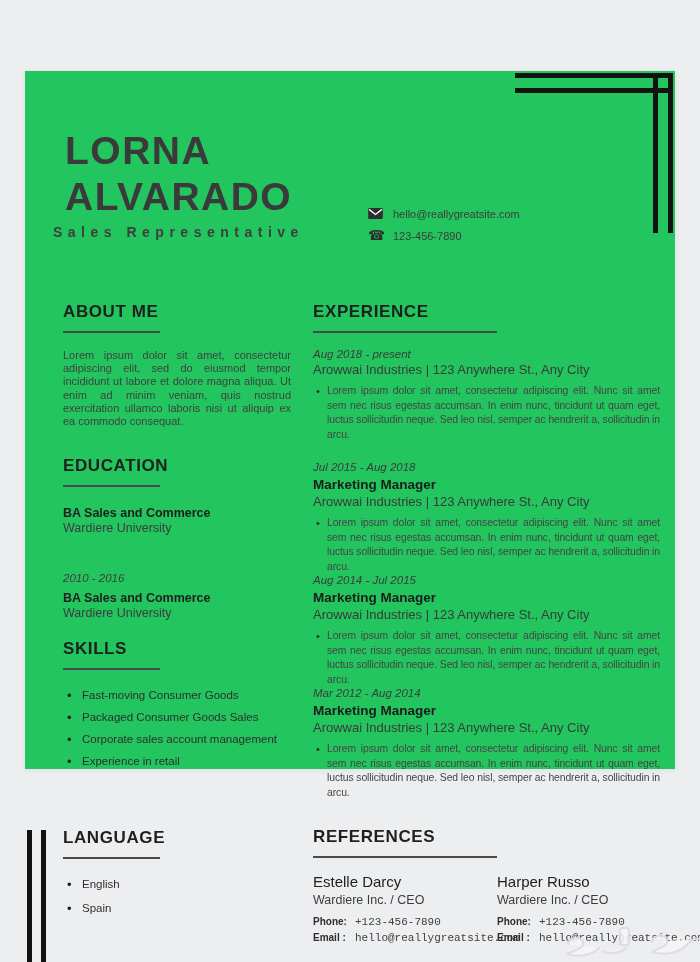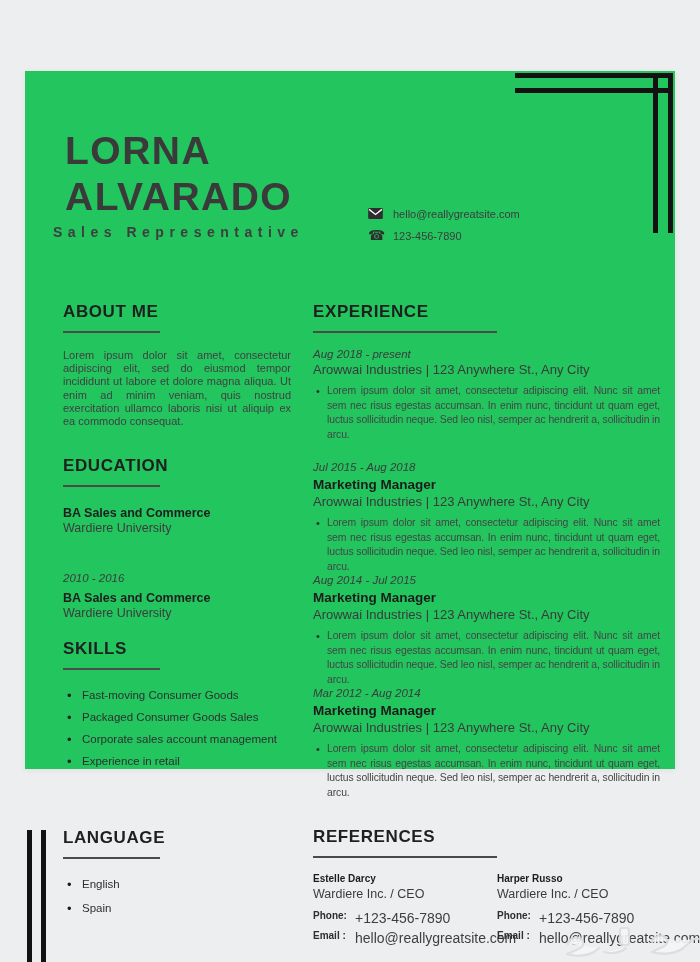--- a/index.html
+++ b/index.html
@@ -75,26 +75,26 @@
   .exp-role { margin-top:4px; font-size:13.5px; font-weight:bold; color:#1c1c1c; }
   .exp-company { margin-top:2px; font-size:13px; color:#3a3a3a; }
   .exp-bullet { display:flex; margin-top:7px; }
   .exp-bullet .dot { font-size:11px; color:#2d2d2d; line-height:14.5px; width:14px; flex:0 0 14px; padding-left:3px; }
   .exp-bullet p {
     flex:1; font-size:10.4px; line-height:14.5px;
     text-align:justify; color:#454545; letter-spacing:-0.1px;
   }
   .ref-cols { display:flex; margin-top:15px; }
   .ref-card { width:184px; }
-  .ref-name { font-size:10px; font-weight:bold; color:#1c1c1c; }
+  .ref-name { font-size:15px; font-weight:normal; color:#1c1c1c; }
   .ref-position { margin-top:3px; font-size:12.5px; color:#3c3c3c; }
   .ref-contact { margin-top:9px; }
   .ref-row { display:flex; margin-bottom:4px; }
   .ref-label { font-size:10px; font-weight:bold; color:#2e2e2e; width:42px; flex:0 0 42px; }
-  .ref-value { font-size:14px; color:#3f3f3f; }
+  .ref-value { font-size:11px; color:#3f3f3f;font-family:Liberation Mono, monospace; }
   
   .watermark { position:absolute; right:0; bottom:0; opacity:.9; }
 </style>
 </head>
 <body>
 
 <div class="page">
 
   <div>
     <div class="frame-line tr-h1"></div>

